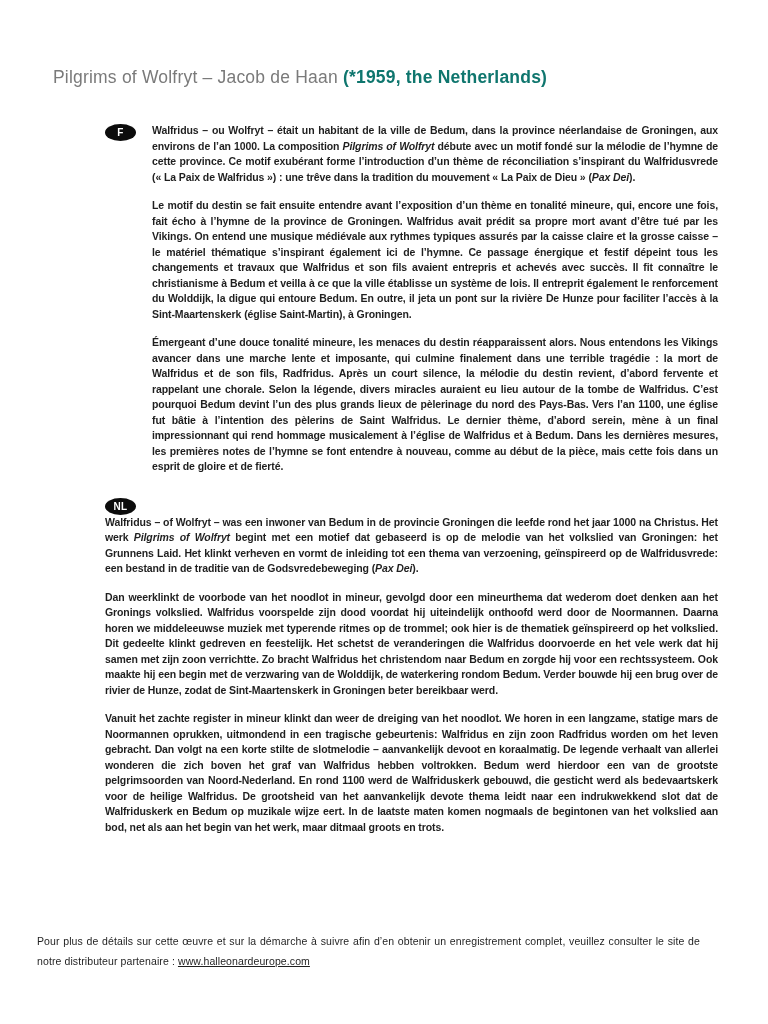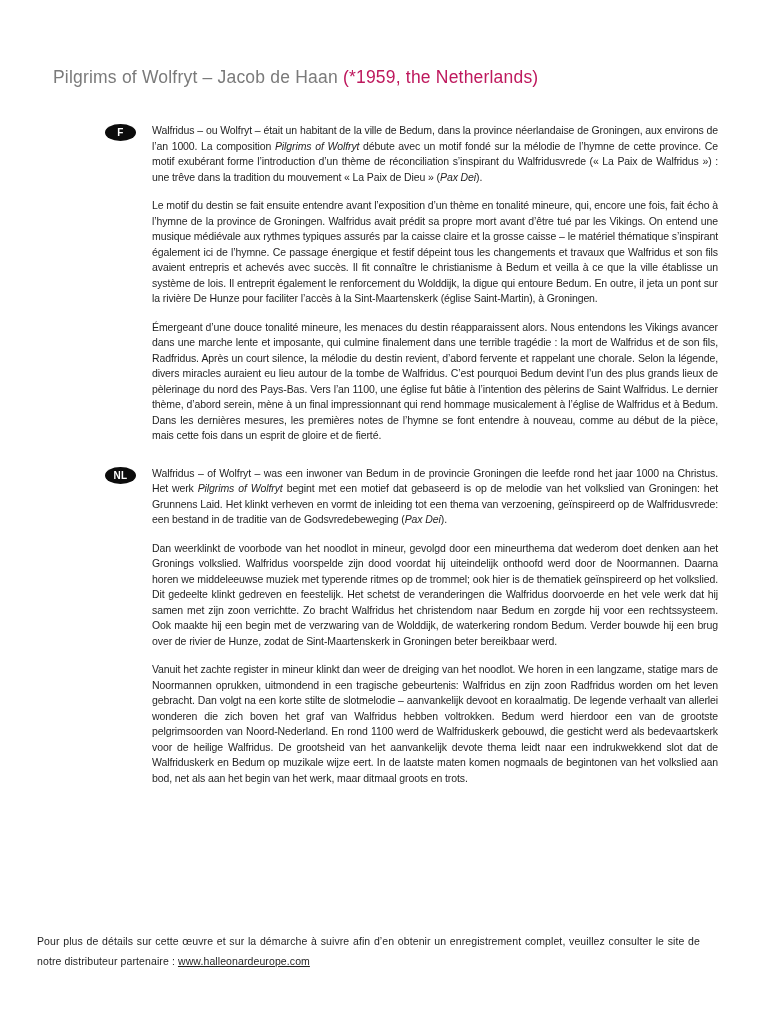--- a/index.html
+++ b/index.html
@@ -14,30 +14,30 @@
   .title {
     position: absolute;
     left: 53px;
     top: 55px;
     font-size: 17.5px;
     color: #7a7a7a;
     letter-spacing: 0.2px;
     white-space: nowrap;
   }
   .title .main { font-weight: normal; }
-  .title .suffix { font-weight: normal; color: #be185d; }
+  .title .suffix { font-weight: bold; color: #0f766e; }
 
   .content {
     position: absolute;
     left: 105px;
     top: 123px;
     width: 613px;
   }
   .section { display: flex; }
-  .section + .section { margin-top: 22px; }
+  .section + .section { margin-top: 22px; flex-direction: column; }
   .badge-col { width: 47px; flex: none; }
   .badge {
     display: flex;
     width: 31px;
     height: 17px;
     margin-top: 1px;
     border-radius: 50%;
     background: #0c0c0c;
     color: #ffffff;
     font-size: 10px;
@@ -47,20 +47,21 @@
     letter-spacing: 0.3px;
   }
   .paras { flex: 1; min-width: 0; }
   .para {
     margin: 0 0 13px 0;
     font-size: 10.5px;
     line-height: 15.5px;
     text-align: justify;
     color: #1f1f1f;
     letter-spacing: -0.1px;
+    font-weight: bold;
   }
   .para:last-child { margin-bottom: 0; }
   .it { font-style: italic; }
 
   .footer {
     position: absolute;
     left: 37px;
     top: 931px;
     width: 663px;
     color: #1f1f1f;

